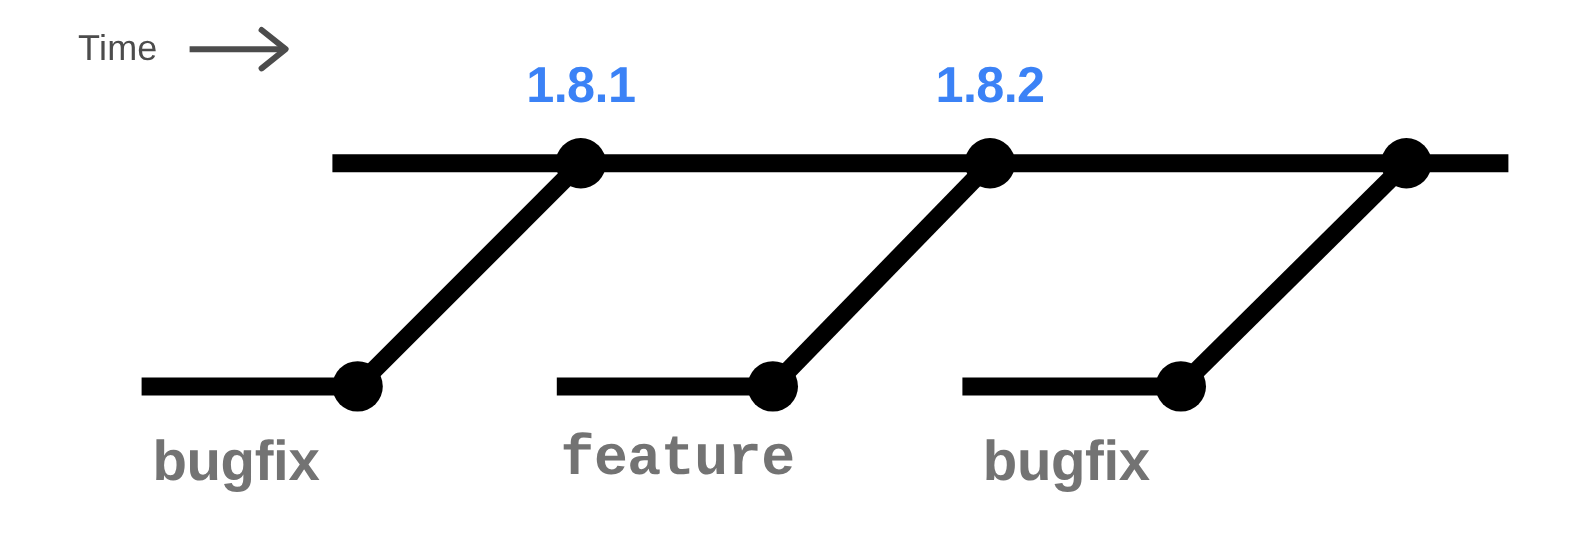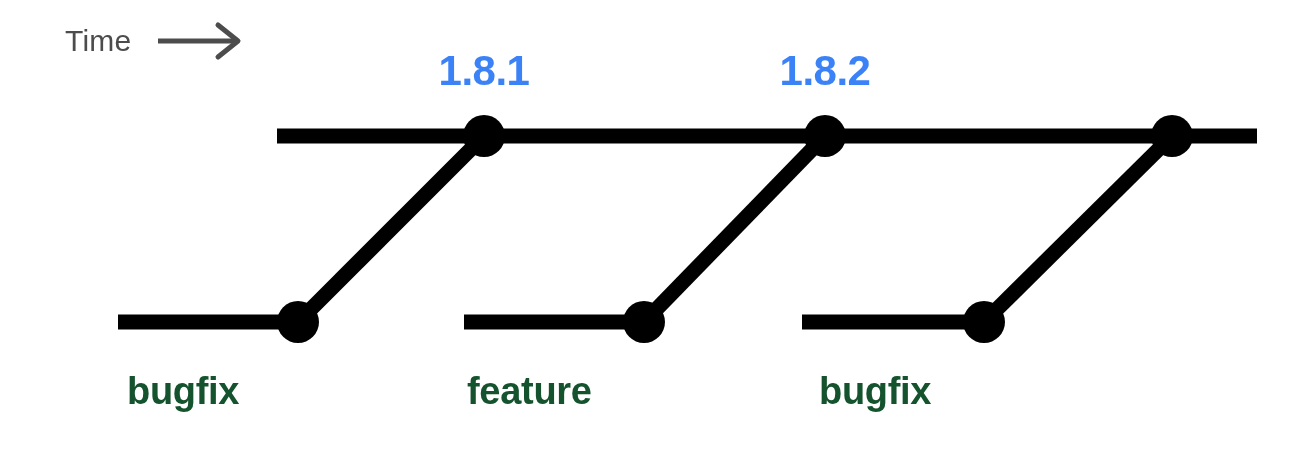--- a/index.html
+++ b/index.html
@@ -49,25 +49,25 @@
   }
   .master-label {
     font-size: 30px;
     font-weight: 700;
     color: #2e9e52;
     left: 118px;
     top: 121px;
     letter-spacing: -0.2px;
   }
   .branch-label {
-    font-size: 38px;
+    font-size: 47px;
     font-weight: 700;
-    color: #14532d;
+    color: #737373;
     letter-spacing: -0.3px;
-    top: 372px;
+    top: 360px;
   }
 </style>
 </head>
 <body>
 
 <div id="canvas">
 
   <svg id="diagram-svg" viewBox="0 0 1310 456" xmlns="http://www.w3.org/2000/svg">
 
     <g>
@@ -100,16 +100,16 @@
     <circle cx="1140" cy="136" r="21" fill="#000000"></circle>
   </svg>
 
   <div class="lbl time-label">Time</div>
 
 
   <div class="lbl version-label" style="left:452px;">1.8.1</div>
   <div class="lbl version-label" style="left:793px;">1.8.2</div>
 
   <div class="lbl branch-label" style="left:95px;">bugfix</div>
-  <div class="lbl branch-label" style="left:435px;">feature</div>
+  <div class="lbl branch-label" style="left:435px;font-family:Liberation Mono, monospace;">feature</div>
   <div class="lbl branch-label" style="left:787px;">bugfix</div>
 
 </div>
 
 </body></html>

